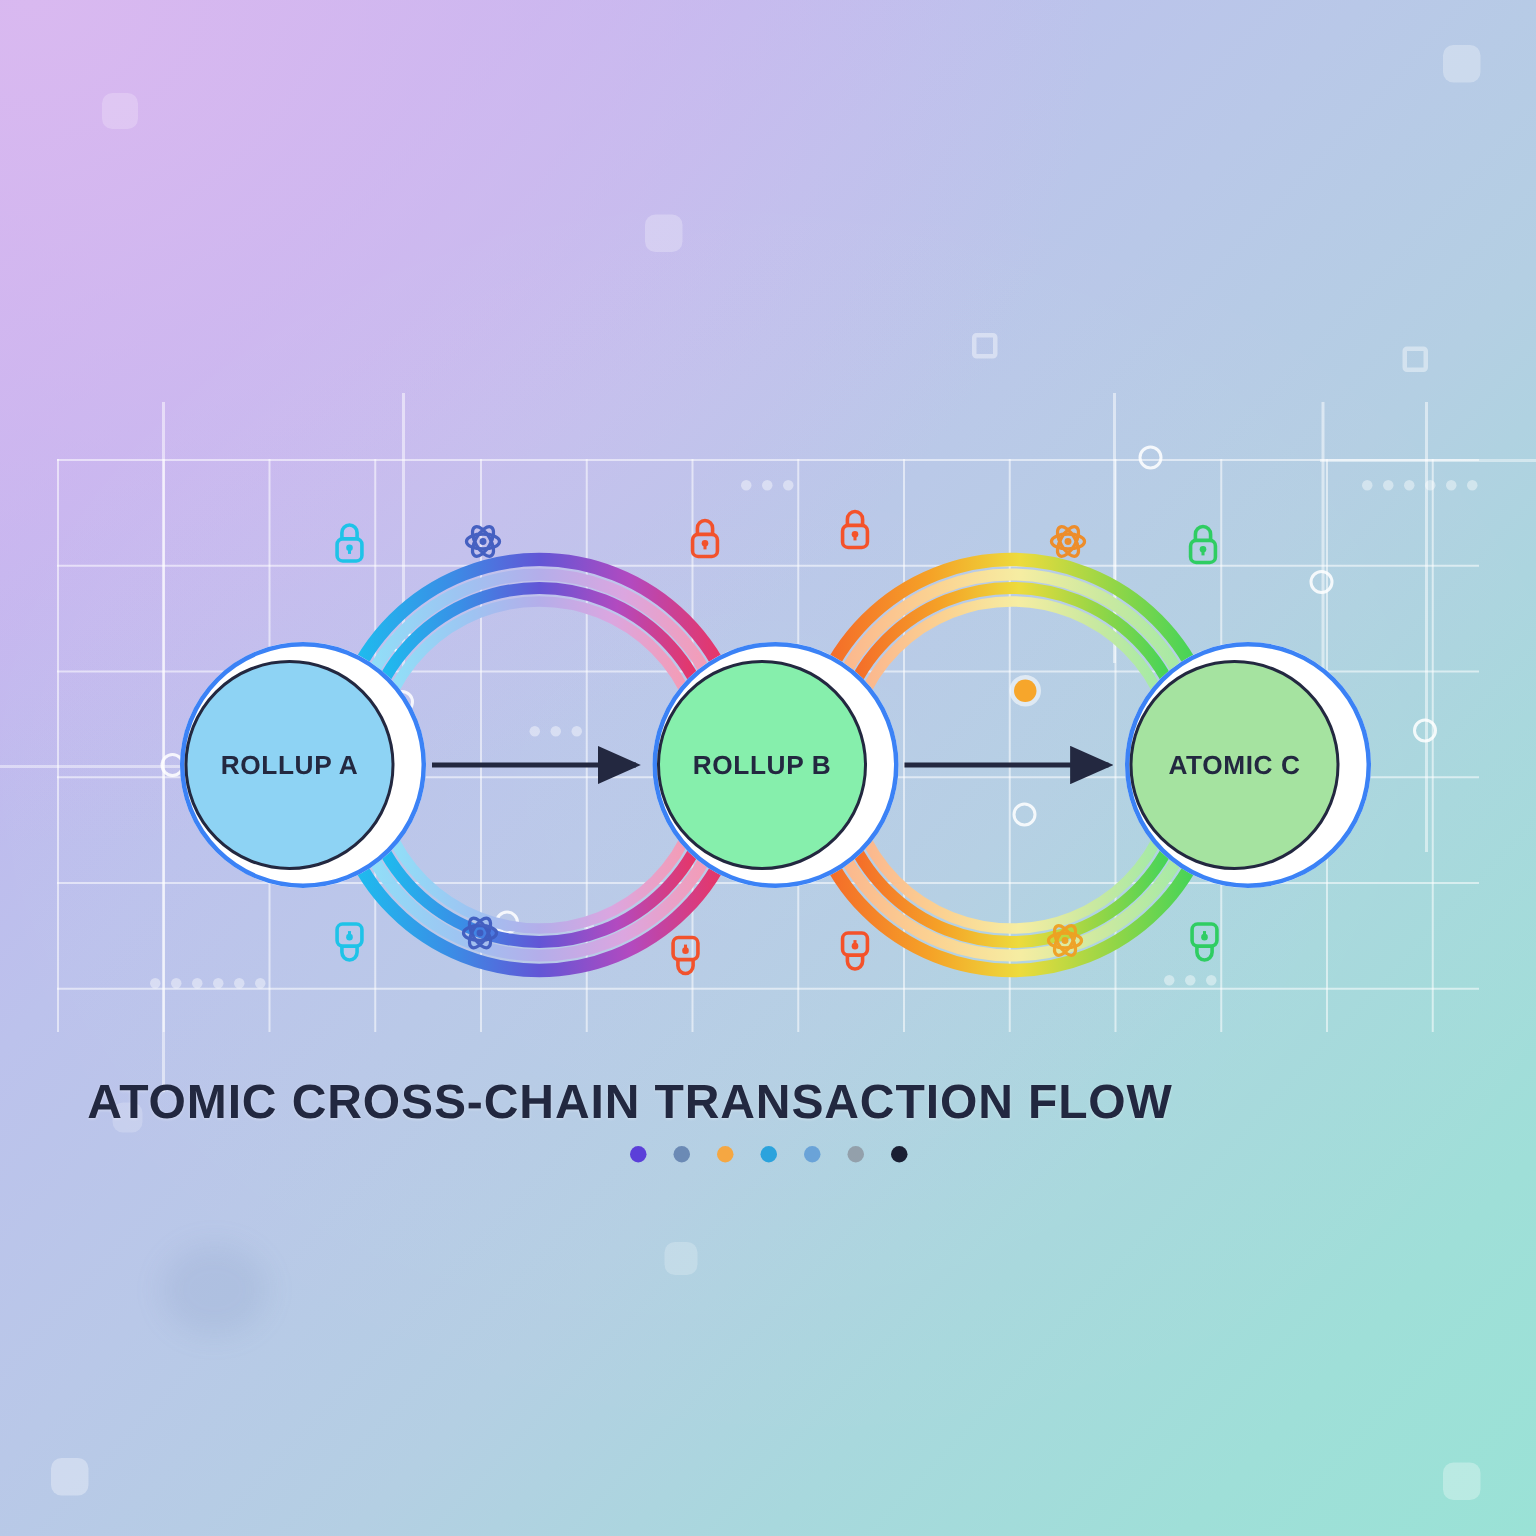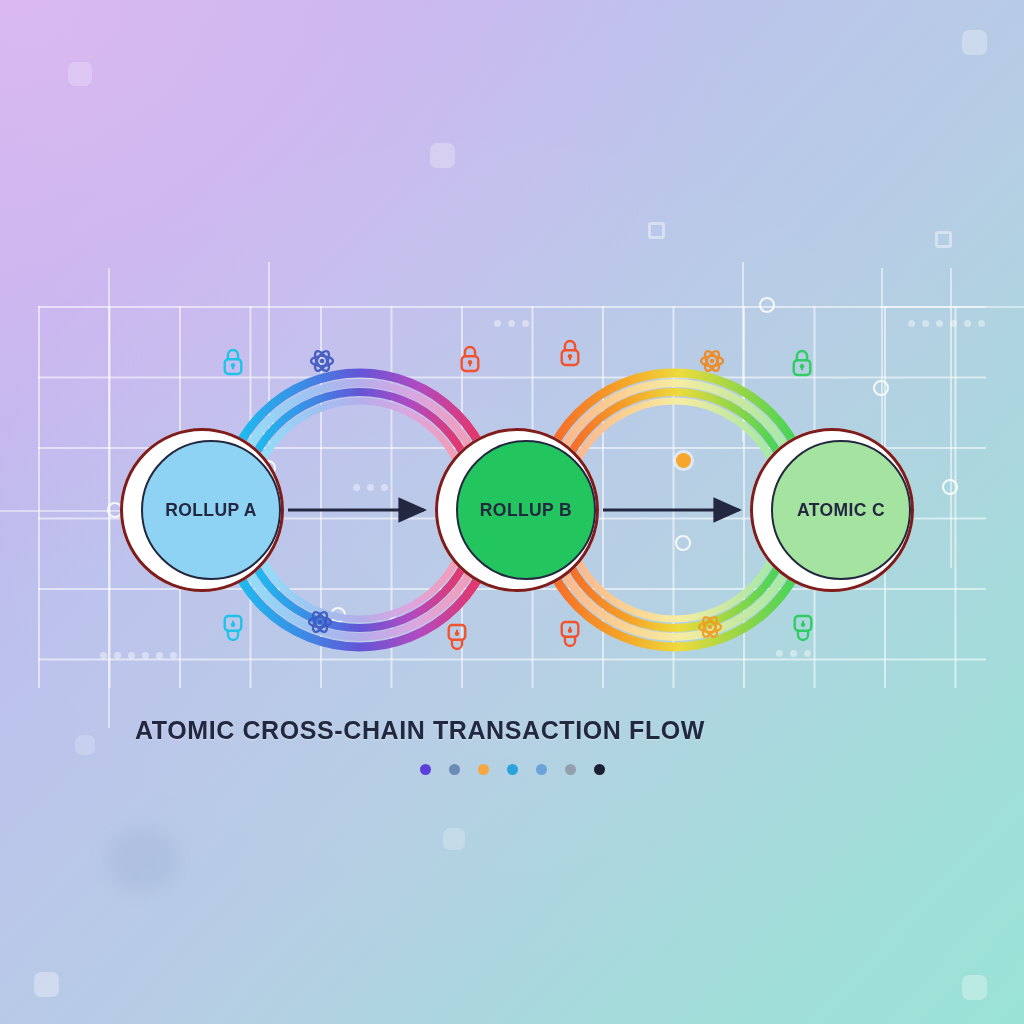--- a/index.html
+++ b/index.html
@@ -24,28 +24,28 @@
       width:16px;height:16px;box-sizing:border-box;}
   .gdot-orange{position:absolute;width:15px;height:15px;border-radius:50%;
       background:#f7a62b;box-shadow:0 0 0 3px rgba(255,255,255,.55);}
   .sq{position:absolute;border-radius:7px;background:rgba(255,255,255,.22);}
   .sqo{position:absolute;border:3px solid rgba(255,255,255,.42);border-radius:3px;box-sizing:border-box;}
   .dots{position:absolute;display:flex;gap:7px;}
   .dots i{display:block;width:8px;height:8px;border-radius:50%;background:rgba(255,255,255,.42);}
   .dots.sm i{width:7px;height:7px;}
   svg.layer{position:absolute;left:0;top:0;width:1024px;height:1024px;overflow:visible;}
   .node{position:absolute;border-radius:50%;background:#fff;
-      border:3px solid #7f1d1d;box-sizing:border-box;
-      display:flex;align-items:center;justify-content:flex-end;}
+      border:3px solid #3b82f6;box-sizing:border-box;
+      display:flex;align-items:center;justify-content:flex-start;}
   .node .inner{border-radius:50%;border:2.5px solid #232840;box-sizing:border-box;
       display:flex;align-items:center;justify-content:center;}
   .node .lbl{font-size:17.5px;font-weight:bold;color:#232840;letter-spacing:.4px;
       font-family:"Liberation Sans",sans-serif;white-space:nowrap;}
   #title{position:absolute;left:0;top:716px;width:840px;text-align:center;
-      font-size:25px;font-weight:bold;color:#222840;letter-spacing:.6px;
+      font-size:32px;font-weight:bold;color:#222840;letter-spacing:.6px;
       font-family:"Liberation Sans",sans-serif;
       text-shadow:0 1px 2px rgba(255,255,255,.35);}
   #legend{position:absolute;left:0;top:764px;width:1024px;display:flex;
       justify-content:center;align-items:center;gap:18px;}
   #legend span{display:block;width:11px;height:11px;border-radius:50%;}
   .smudge{position:absolute;width:70px;height:60px;border-radius:50%;
       background:rgba(110,130,175,.13);filter:blur(9px);}
 </style>
 </head>
 <body>
@@ -256,21 +256,21 @@
     </g>
   </svg>
 
   <div class="node" style="left:120px;top:428px;width:164px;height:164px;">
     <div class="inner" style="width:140px;height:140px;background:#8ed3f4;">
       <span class="lbl">ROLLUP A</span>
     </div>
   </div>
 
   <div class="node" style="left:435px;top:428px;width:164px;height:164px;">
-    <div class="inner" style="width:140px;height:140px;background:#22c55e;">
+    <div class="inner" style="width:140px;height:140px;background:#86efac;">
       <span class="lbl">ROLLUP B</span>
     </div>
   </div>
 
   <div class="node" style="left:750px;top:428px;width:164px;height:164px;">
     <div class="inner" style="width:140px;height:140px;background:#a5e3a0;">
       <span class="lbl">ATOMIC C</span>
     </div>
   </div>
 

